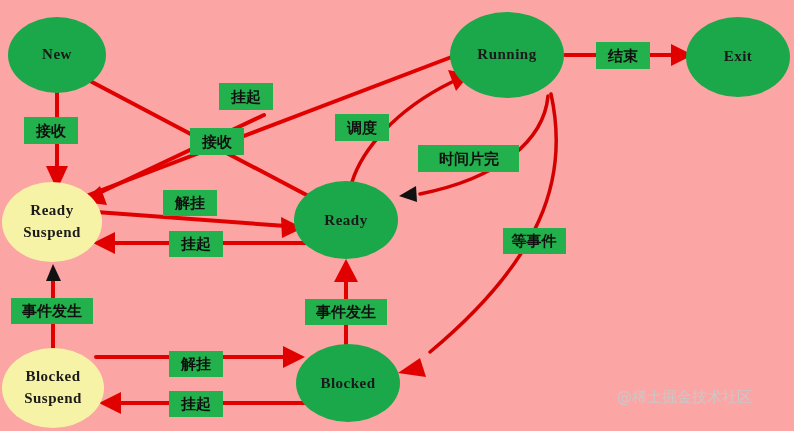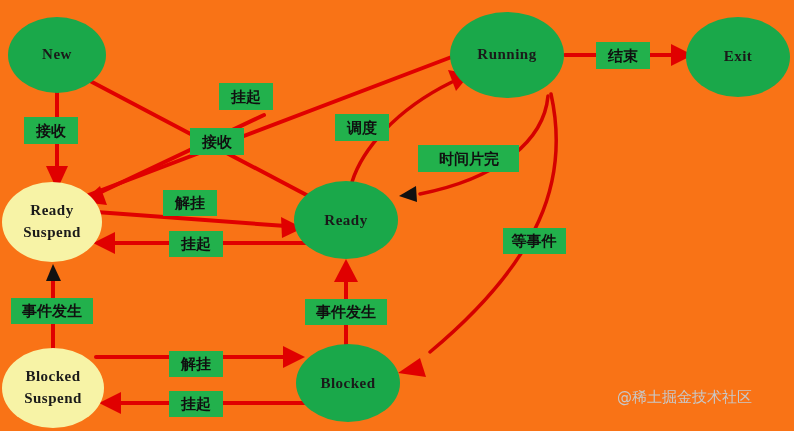--- a/index.html
+++ b/index.html
@@ -7,21 +7,21 @@
     padding: 0;
     background: #ffffff;
   }
   body {
     font-family: "Liberation Serif", "DejaVu Serif", serif;
   }
   #diagram-root {
     position: relative;
     width: 794px;
     height: 431px;
-    background: #f97316;
+    background: #fca5a5;
     overflow: hidden;
   }
   #diagram-svg {
     position: absolute;
     left: 0; top: 0;
     width: 794px;
     height: 431px;
   }
   .node-label {
     font-family: "Liberation Serif", "DejaVu Serif", serif;

